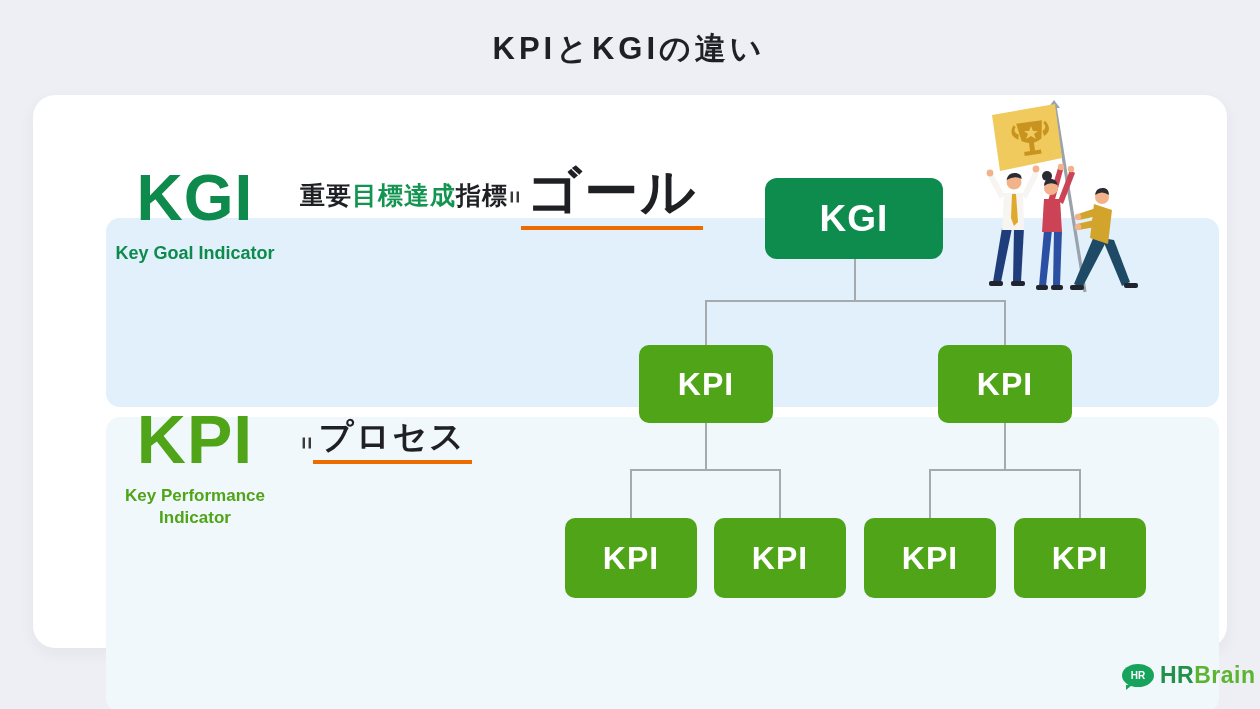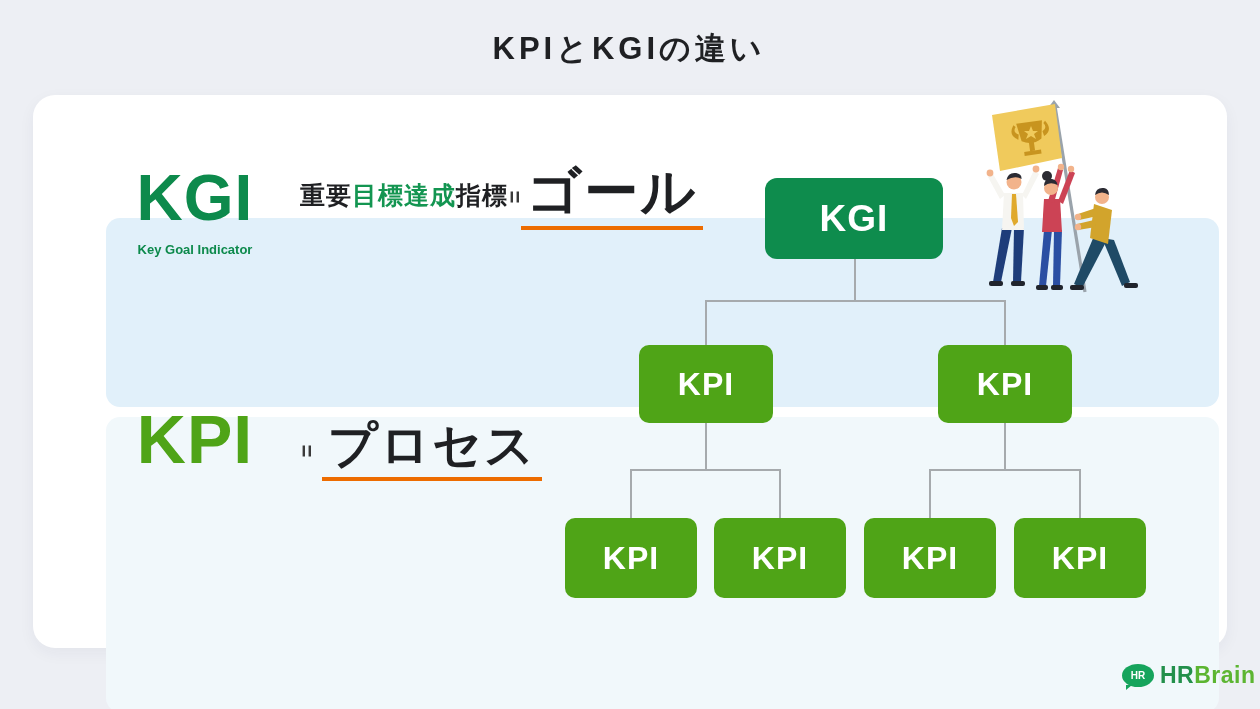--- a/index.html
+++ b/index.html
@@ -24,21 +24,21 @@
   .panel-kgi { top:123px; height:189px; background:#e1f0fa; }
   .panel-kpi { top:322px; height:295px; background:#f1f8fb; }
 
   
   .acronym-block { position:absolute; width:220px; text-align:center; }
   .kgi-acronym-block { left:85px; top:166px; }
   .kpi-acronym-block { left:85px; top:405px; }
   .acronym { font-weight:bold; line-height:1; letter-spacing:1px; }
   .kgi-acronym { font-size:64px; color:#0d8a4c; }
   .kpi-acronym { font-size:68px; color:#4fa417; }
-  .full-name { margin-top:12px; font-size:13px; font-weight:bold; line-height:1.3; }
+  .full-name { margin-top:12px; font-size:18px; font-weight:bold; line-height:1.3; }
   .kgi-full { color:#0d8a4c; }
   .kpi-full { color:#4fa417; font-size:17px; }
 
   
   .definition-block {
     position:absolute; left:300px; width:230px;
     display:flex; flex-direction:row; align-items:center;
   }
   .def-kgi { top:160px; }
   .def-kpi { top:417px; }
@@ -48,21 +48,21 @@
   .equals {
     display:inline-block; margin:8px 0 4px 0;
     font-size:22px; font-weight:bold; color:#3a3a3a;
     transform:rotate(90deg); line-height:1;
   }
   .meaning {
     font-size:54px; font-weight:bold; color:#1f2023; line-height:1.15;
     border-bottom:4px solid #ed6c00; padding:0 6px 4px 6px; letter-spacing:2px;
     white-space:nowrap;
   }
-  .meaning-kpi { font-size:49px;margin-left:9px; }
+  .meaning-kpi { font-size:34px; }
 
   
   .tree-lines { position:absolute; left:0; top:0; width:1260px; height:709px; pointer-events:none; }
   .node {
     position:absolute; display:flex; align-items:center; justify-content:center;
     color:#ffffff; font-weight:bold; letter-spacing:1px;
   }
   .node-root { left:765px; top:178px; width:178px; height:81px; background:#0e8c4d; border-radius:12px; font-size:37px; }
   .node-mid, .node-leaf { background:#4fa417; border-radius:10px; font-size:32px; }
   .node-mid  { top:345px; width:134px; height:78px; }
@@ -105,20 +105,24 @@
 </div>
 
 <div class="definition-block def-kgi">
   <div class="definition-line"><span>重要</span><span class="hl-kgi">目標達成</span><span>指標</span></div>
   <span class="equals">=</span>
   <div class="meaning">ゴール</div>
 </div>
 
 <div class="acronym-block kpi-acronym-block">
   <div class="acronym kpi-acronym">KPI</div>
+  <div class="full-name kpi-full">
+    <div>Key Performance</div>
+    <div>Indicator</div>
+  </div>
 </div>
 
 <div class="definition-block def-kpi">
   <span class="equals">=</span>
   <div class="meaning meaning-kpi">プロセス</div>
 </div>
 
 <svg class="tree-lines" viewBox="0 0 1260 709">
   <g stroke="#a6aaad" stroke-width="2" fill="none">
     <line x1="855" y1="259" x2="855" y2="301"></line>

